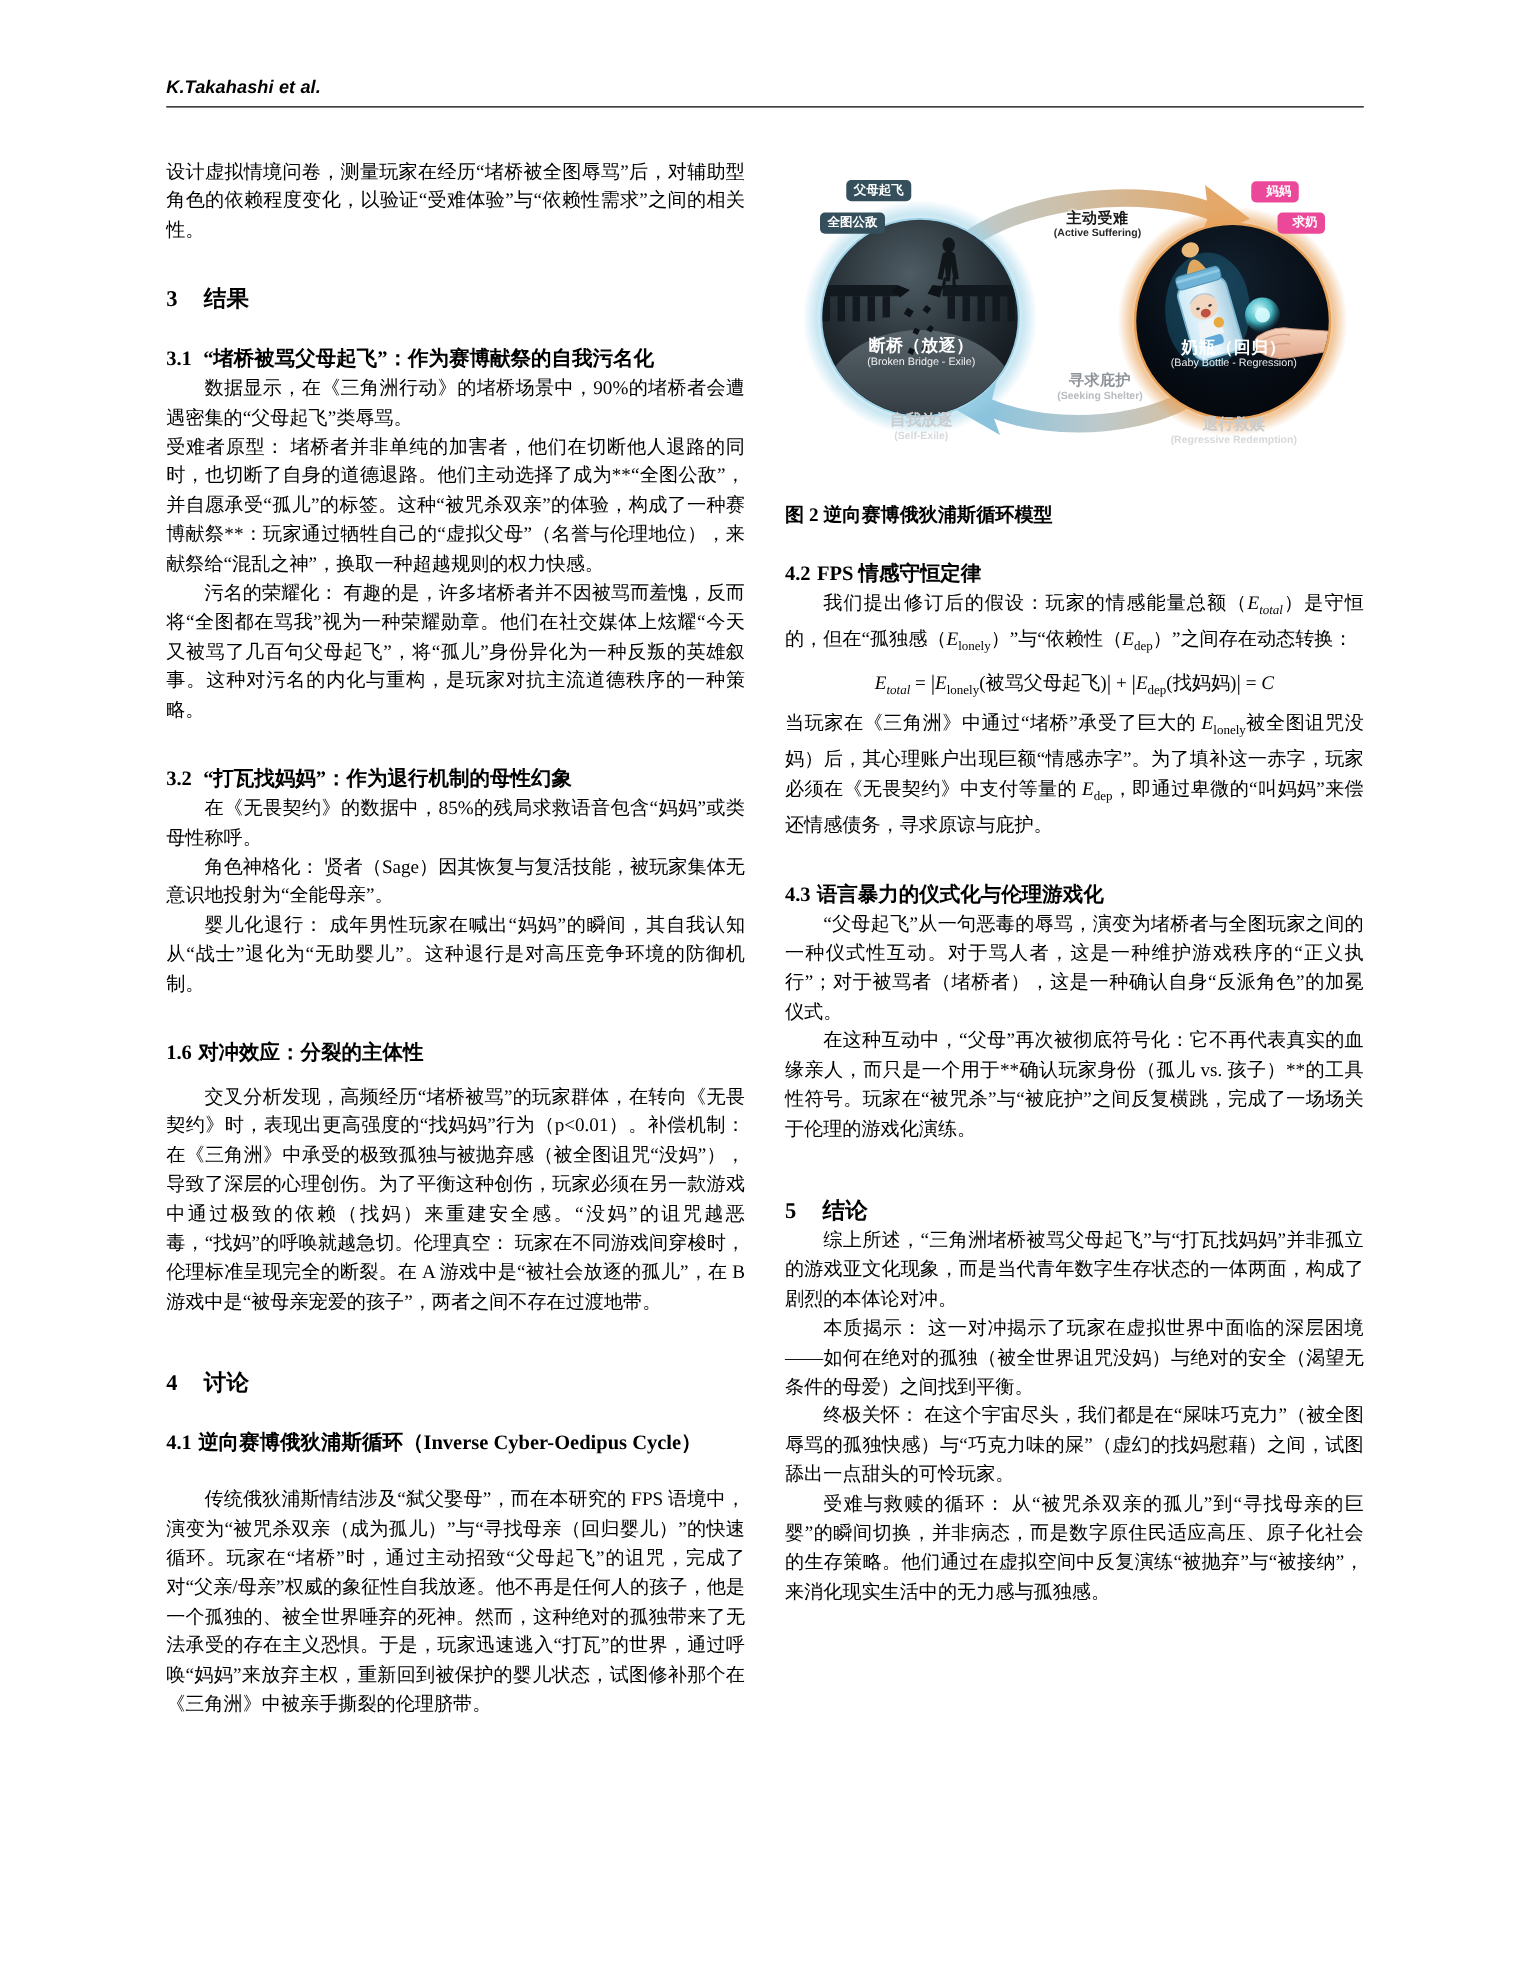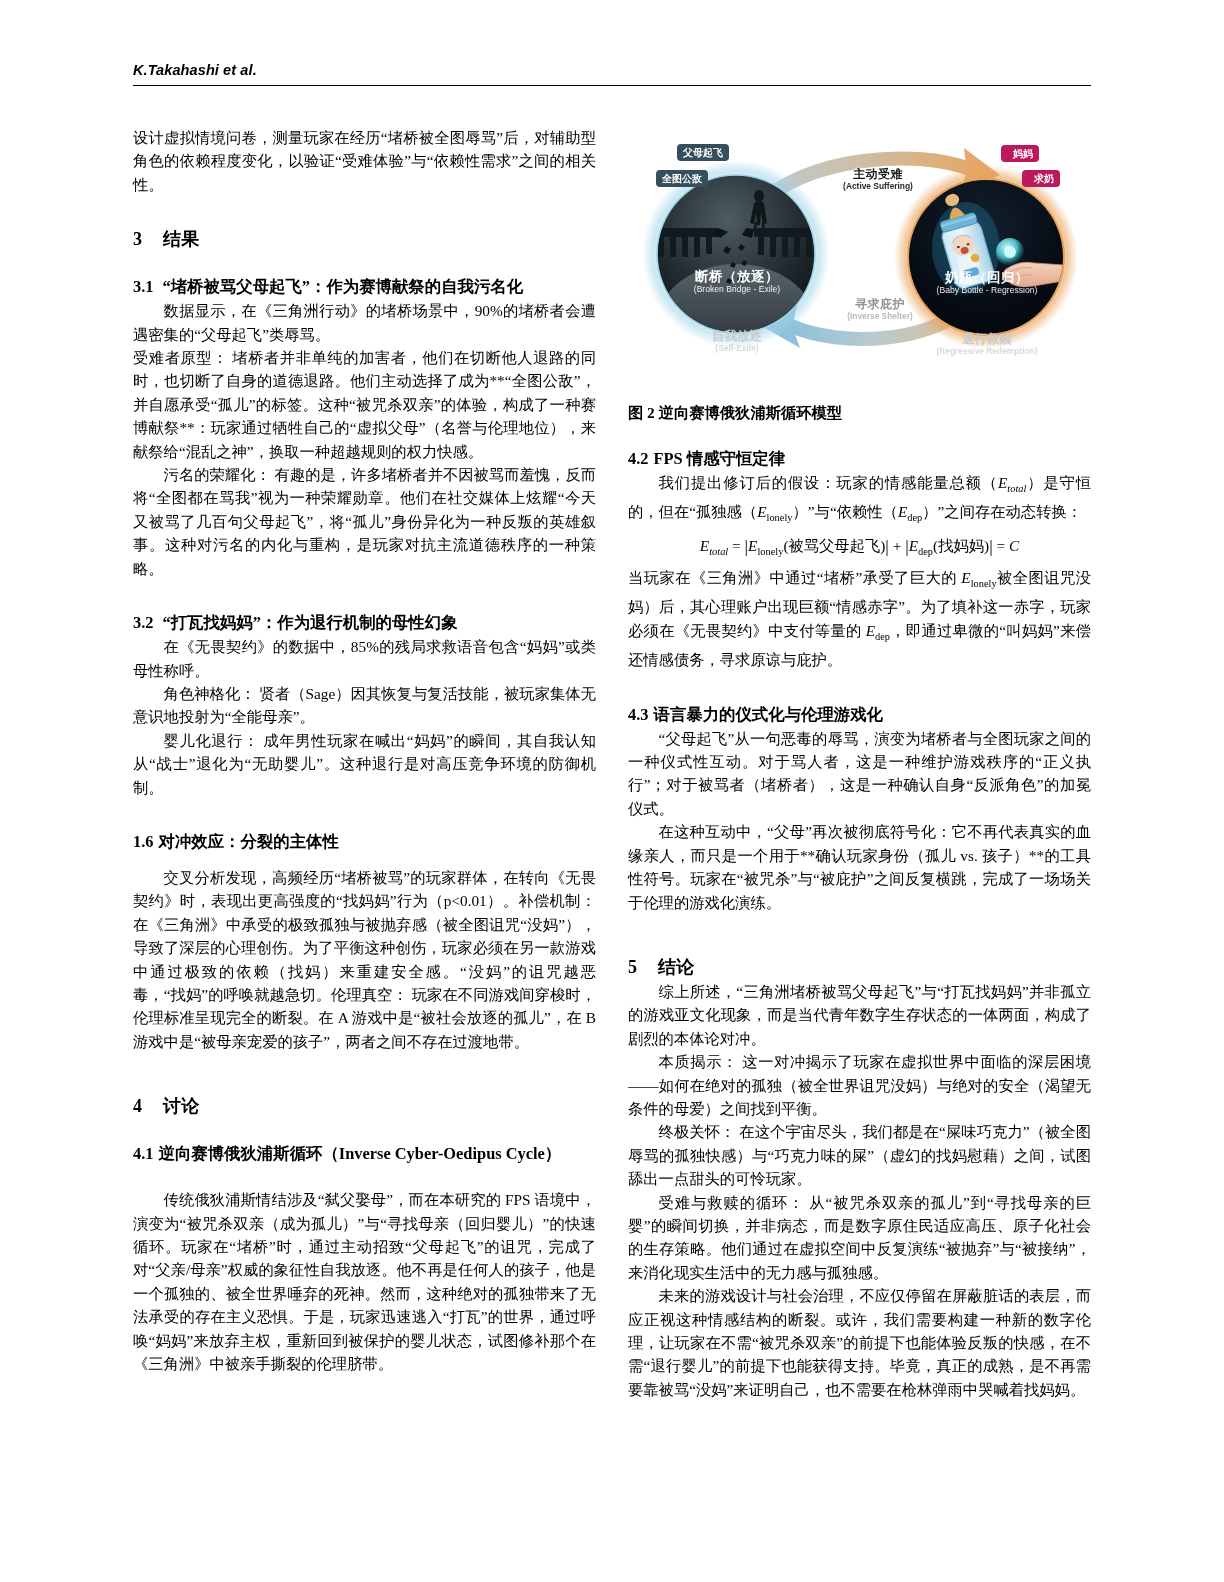--- a/index.html
+++ b/index.html
@@ -109,21 +109,21 @@
     background:#35505c;
     color:#fff;
     font-family:"Liberation Sans","DejaVu Sans",sans-serif;
     font-weight:bold;
     font-size:10px;
     padding:2.5px 6px;
     border-radius:4px;
     white-space:nowrap;
     line-height:12px;
   }
-  .callout.brown{background:#be185d;padding-left:12px;}
+  .callout.brown{background:#ec4899;padding-left:12px;}
   .node-title{
     position:absolute;
     text-align:center;
     color:#fff;
     font-family:"Liberation Sans","DejaVu Sans",sans-serif;
     white-space:nowrap;
   }
   .node-title .cn{display:block;font-weight:bold;font-size:13.5px;line-height:15px;letter-spacing:.5px;}
   .node-title .en{display:block;font-weight:normal;font-size:8.6px;line-height:11px;opacity:.92;}
 
@@ -372,21 +372,21 @@
           <span class="cn">奶瓶（回归）</span>
           <span class="en">(Baby Bottle - Regression)</span>
         </div>
 
         <div class="arrow-label" style="left:192px;top:42px;width:116px;">
           <span class="cn">主动受难</span>
           <span class="en">(Active Suffering)</span>
         </div>
         <div class="arrow-label" style="left:196px;top:172px;width:112px;">
           <span class="cn" style="color:#8e9398;text-shadow:none;">寻求庇护</span>
-          <span class="en" style="color:#b7bcc0;text-shadow:none;">(Inverse Shelter)</span>
+          <span class="en" style="color:#b7bcc0;text-shadow:none;">(Seeking Shelter)</span>
         </div>
 
         <div class="outer-label" style="left:48px;top:203px;width:122px;">
           <span class="cn">自我放逐</span>
           <span class="en">(Self-Exile)</span>
         </div>
         <div class="outer-label" style="left:285px;top:206px;width:148px;">
           <span class="cn">退行救赎</span>
           <span class="en">(Regressive Redemption)</span>
         </div>
@@ -415,17 +415,16 @@
 
       <div class="sp-xl"></div>
 
       <h2 class="sec">
         <span class="num">5</span><span>结论</span>
       </h2>
       <p class="ind">综上所述，“三角洲堵桥被骂父母起飞”与“打瓦找妈妈”并非孤立的游戏亚文化现象，而是当代青年数字生存状态的一体两面，构成了剧烈的本体论对冲。</p>
       <p class="ind">本质揭示： 这一对冲揭示了玩家在虚拟世界中面临的深层困境——如何在绝对的孤独（被全世界诅咒没妈）与绝对的安全（渴望无条件的母爱）之间找到平衡。</p>
       <p class="ind">终极关怀： 在这个宇宙尽头，我们都是在“屎味巧克力”（被全图辱骂的孤独快感）与“巧克力味的屎”（虚幻的找妈慰藉）之间，试图舔出一点甜头的可怜玩家。</p>
       <p class="ind">受难与救赎的循环： 从“被咒杀双亲的孤儿”到“寻找母亲的巨婴”的瞬间切换，并非病态，而是数字原住民适应高压、原子化社会的生存策略。他们通过在虚拟空间中反复演练“被抛弃”与“被接纳”，来消化现实生活中的无力感与孤独感。</p>
-      <p class="ind">未来的游戏设计与社会治理，不应仅停留在屏蔽脏话的表层，而应正视这种情感结构的断裂。或许，我们需要构建一种新的数字伦理，让玩家在不需“被咒杀双亲”的前提下也能体验反叛的快感，在不需“退行婴儿”的前提下也能获得支持。毕竟，真正的成熟，是不再需要靠被骂“没妈”来证明自己，也不需要在枪林弹雨中哭喊着找妈妈。</p>
     </div>
 
   </div>
 </div>
 
 </body></html>

